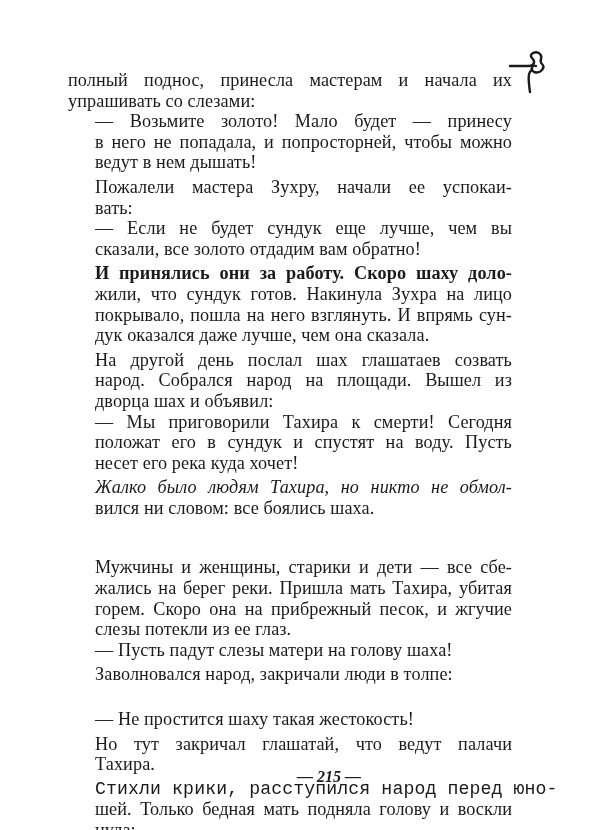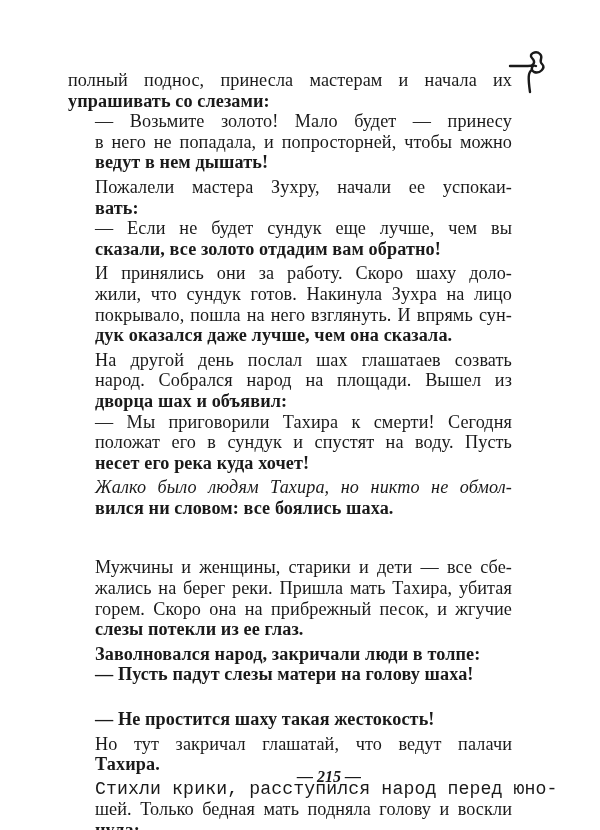--- a/index.html
+++ b/index.html
@@ -7,21 +7,21 @@
   .page {
     position: absolute; left: 68px; top: 70px; width: 444px;
     font-family: "Liberation Serif", "DejaVu Serif", serif;
     font-size: 18.2px; line-height: 20.6px; color: #1a1a1a;
     text-align: justify; letter-spacing: 0.1px;
   }
   .page p { margin: 0; }
   .page p.indent { text-indent: 27px; }
   .page p.gap { margin-top: 4px; }
   .line { display: block; text-align: justify; text-align-last: justify; white-space: nowrap; }
-  .line.last { text-align-last: left; font-weight: bold; }
+  .line.last { text-align-last: left; }
   .folio {
     position: absolute; left: 0; width: 600px; top: 768px; text-align: center;
     font-family: "Liberation Serif", "DejaVu Serif", serif;
     font-style: italic; font-weight: bold; font-size: 16px; color: #1a1a1a; padding-left: 29px;
   }
   .ornament { position: absolute; left: 508px; top: 44px; width: 40px; height: 52px; }
 </style>
 </head>
 <body>
 
@@ -42,21 +42,21 @@
     </p>
     <p class="indent gap">
       <span class="line" style="text-indent: 27px;">Пожалели мастера Зухру, начали ее успокаи-</span>
       <span class="line last">вать:</span>
     </p>
     <p class="indent">
       <span class="line" style="text-indent: 27px;">— Если не будет сундук еще лучше, чем вы</span>
       <span class="line last">сказали, все золото отдадим вам обратно!</span>
     </p>
     <p class="indent gap">
-      <span class="line" style="text-indent: 27px;">И принялись они за работу. Скоро шаху доло-</span>
+      <span class="line" style="text-indent: 27px; font-weight: bold;">И принялись они за работу. Скоро шаху доло-</span>
       <span class="line">жили, что сундук готов. Накинула Зухра на лицо</span>
       <span class="line">покрывало, пошла на него взглянуть. И впрямь сун-</span>
       <span class="line last">дук оказался даже лучше, чем она сказала.</span>
     </p>
     <p class="indent gap">
       <span class="line" style="text-indent: 27px;">На другой день послал шах глашатаев созвать</span>
       <span class="line">народ. Собрался народ на площади. Вышел из</span>
       <span class="line last">дворца шах и объявил:</span>
     </p>
     <p class="indent">
@@ -67,25 +67,25 @@
     <p class="indent gap">
       <span class="line" style="text-indent: 27px; font-style: italic;">Жалко было людям Тахира, но никто не обмол-</span>
       <span class="line last">вился ни словом: все боялись шаха.</span>
     </p>
     <p class="indent gap">
       <span class="line" style="text-indent: 27px; margin-top: 39px;">Мужчины и женщины, старики и дети — все сбе-</span>
       <span class="line">жались на берег реки. Пришла мать Тахира, убитая</span>
       <span class="line">горем. Скоро она на прибрежный песок, и жгучие</span>
       <span class="line last">слезы потекли из ее глаз.</span>
     </p>
+    <p class="indent">
+      <span class="line last" style="text-indent: 27px;">— Пусть падут слезы матери на голову шаха!</span>
+    </p>
     <p class="indent gap">
       <span class="line last" style="text-indent: 27px;">Заволновался народ, закричали люди в толпе:</span>
-    </p>
-    <p class="indent">
-      <span class="line last" style="text-indent: 27px;">— Пусть падут слезы матери на голову шаха!</span>
     </p>
     <p class="indent">
       <span class="line last" style="text-indent: 27px; margin-top: 24px;">— Не простится шаху такая жестокость!</span>
     </p>
     <p class="indent gap">
       <span class="line" style="text-indent: 27px;">Но тут закричал глашатай, что ведут палачи</span>
       <span class="line last">Тахира.</span>
     </p>
     <p class="indent gap">
       <span class="line" style="text-indent: 27px; font-family: Liberation Mono, monospace;">Стихли крики, расступился народ перед юно-</span>

